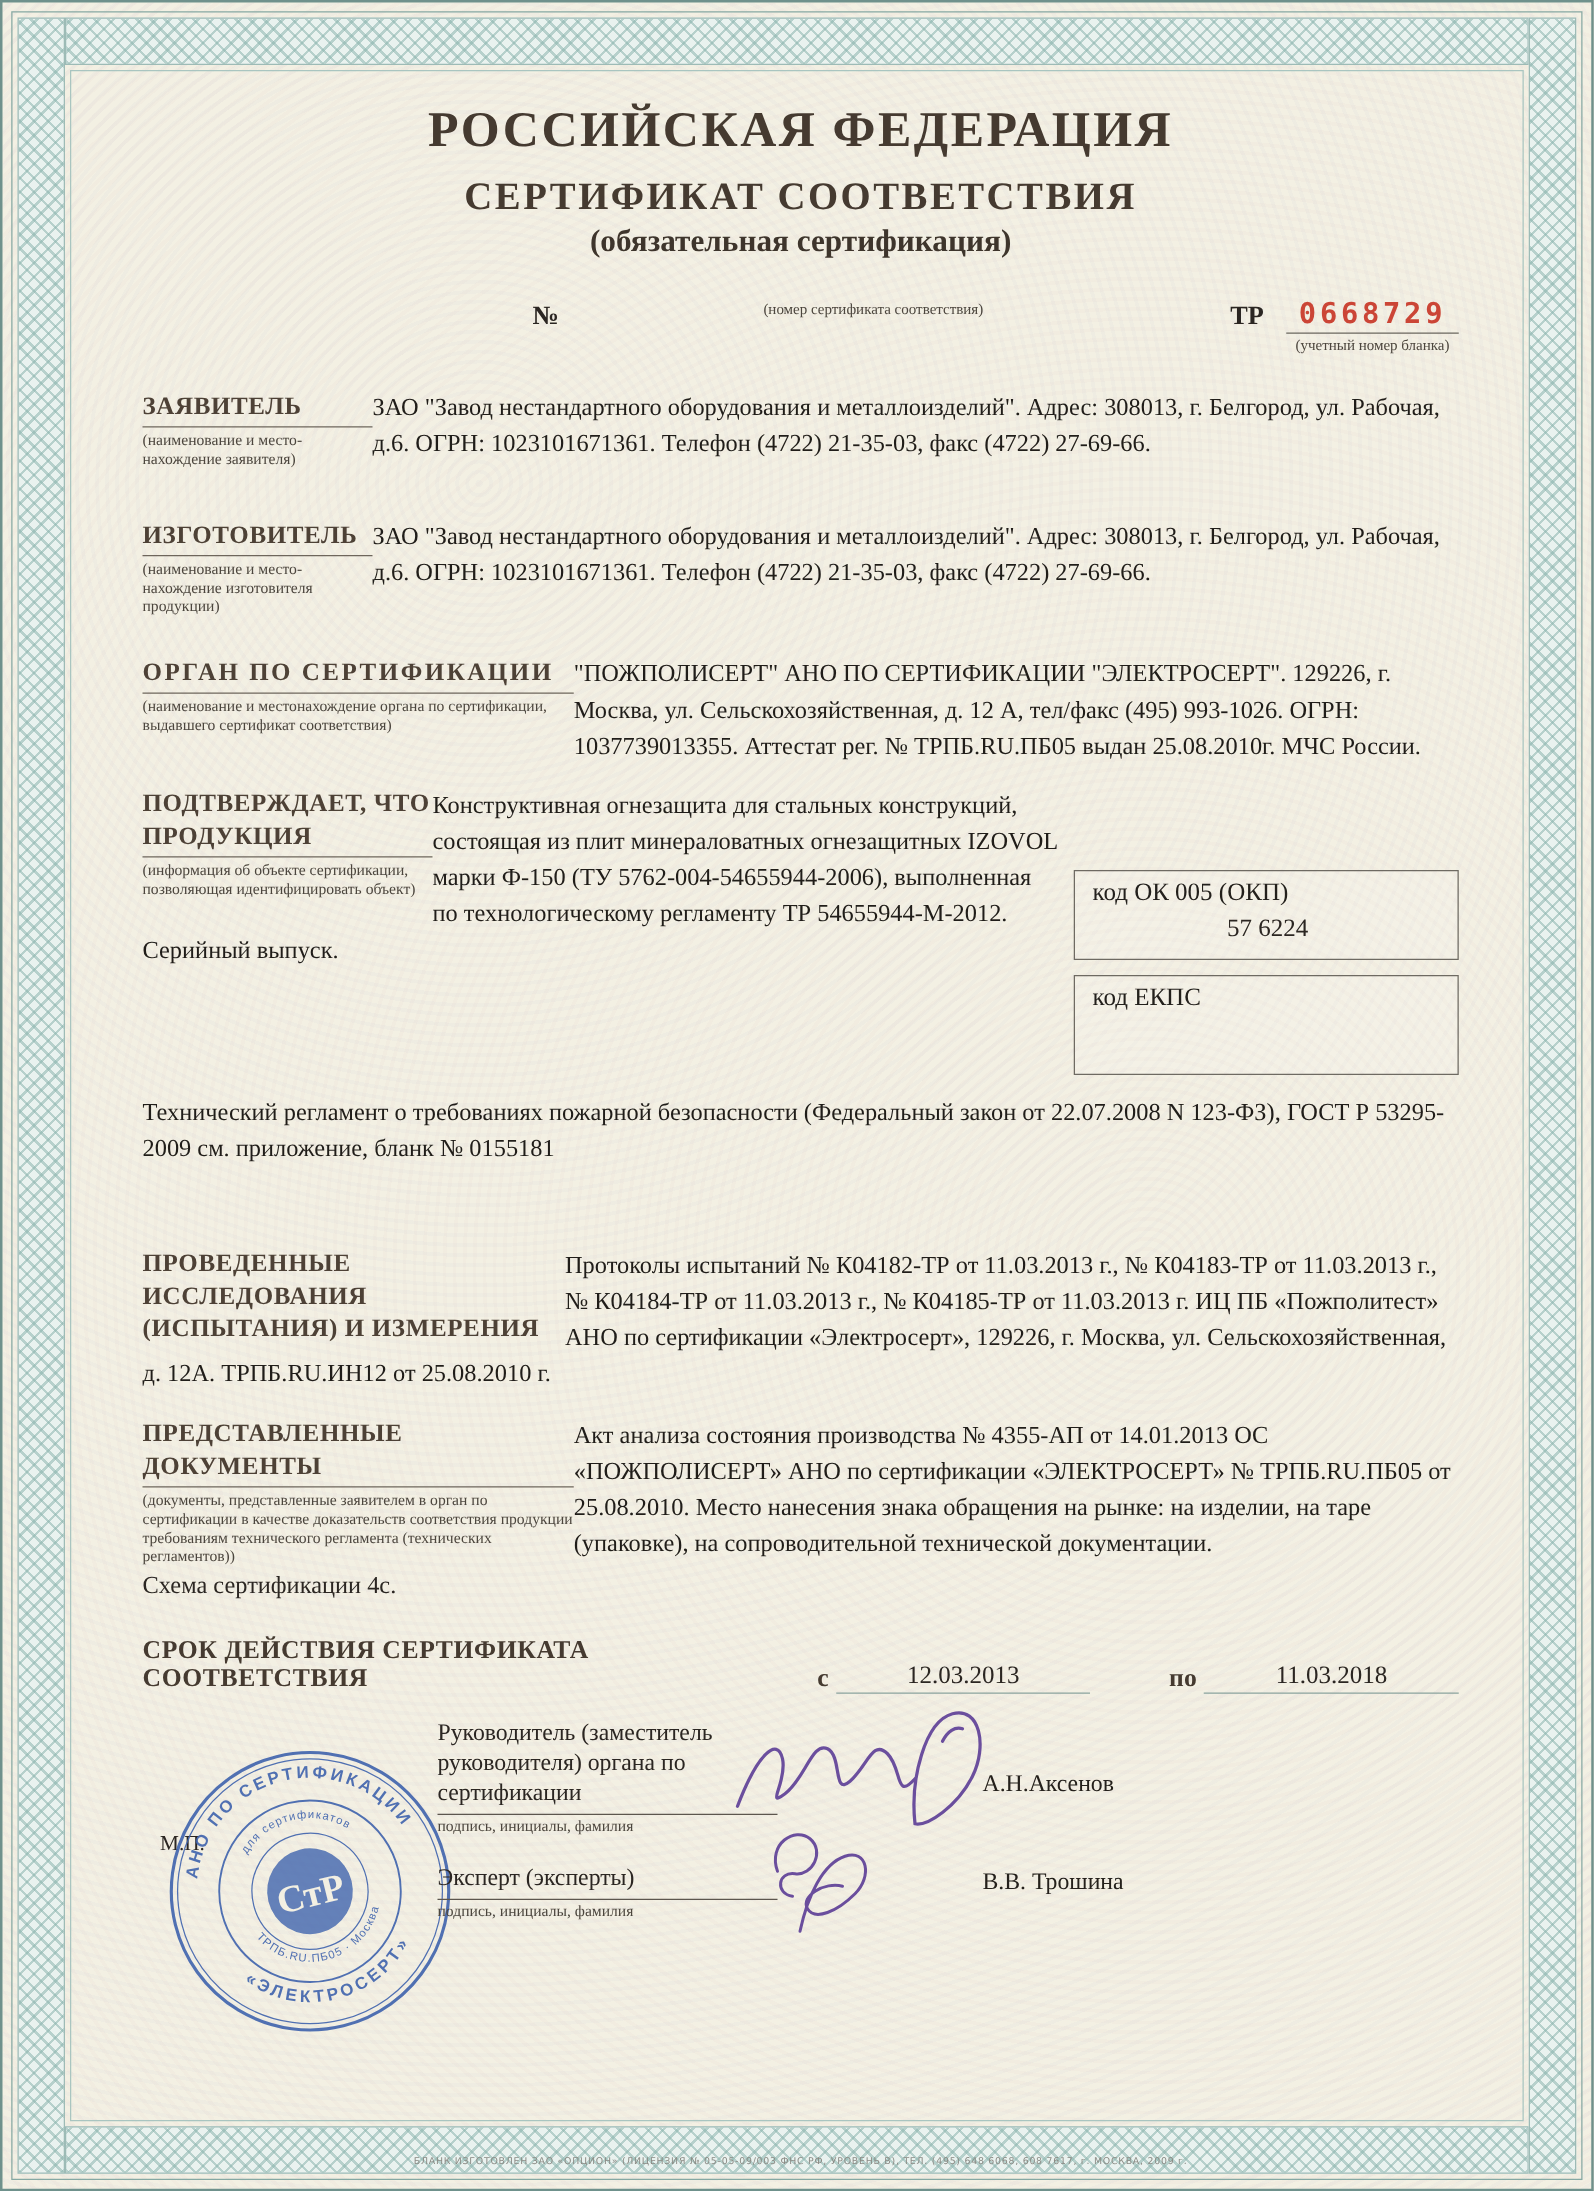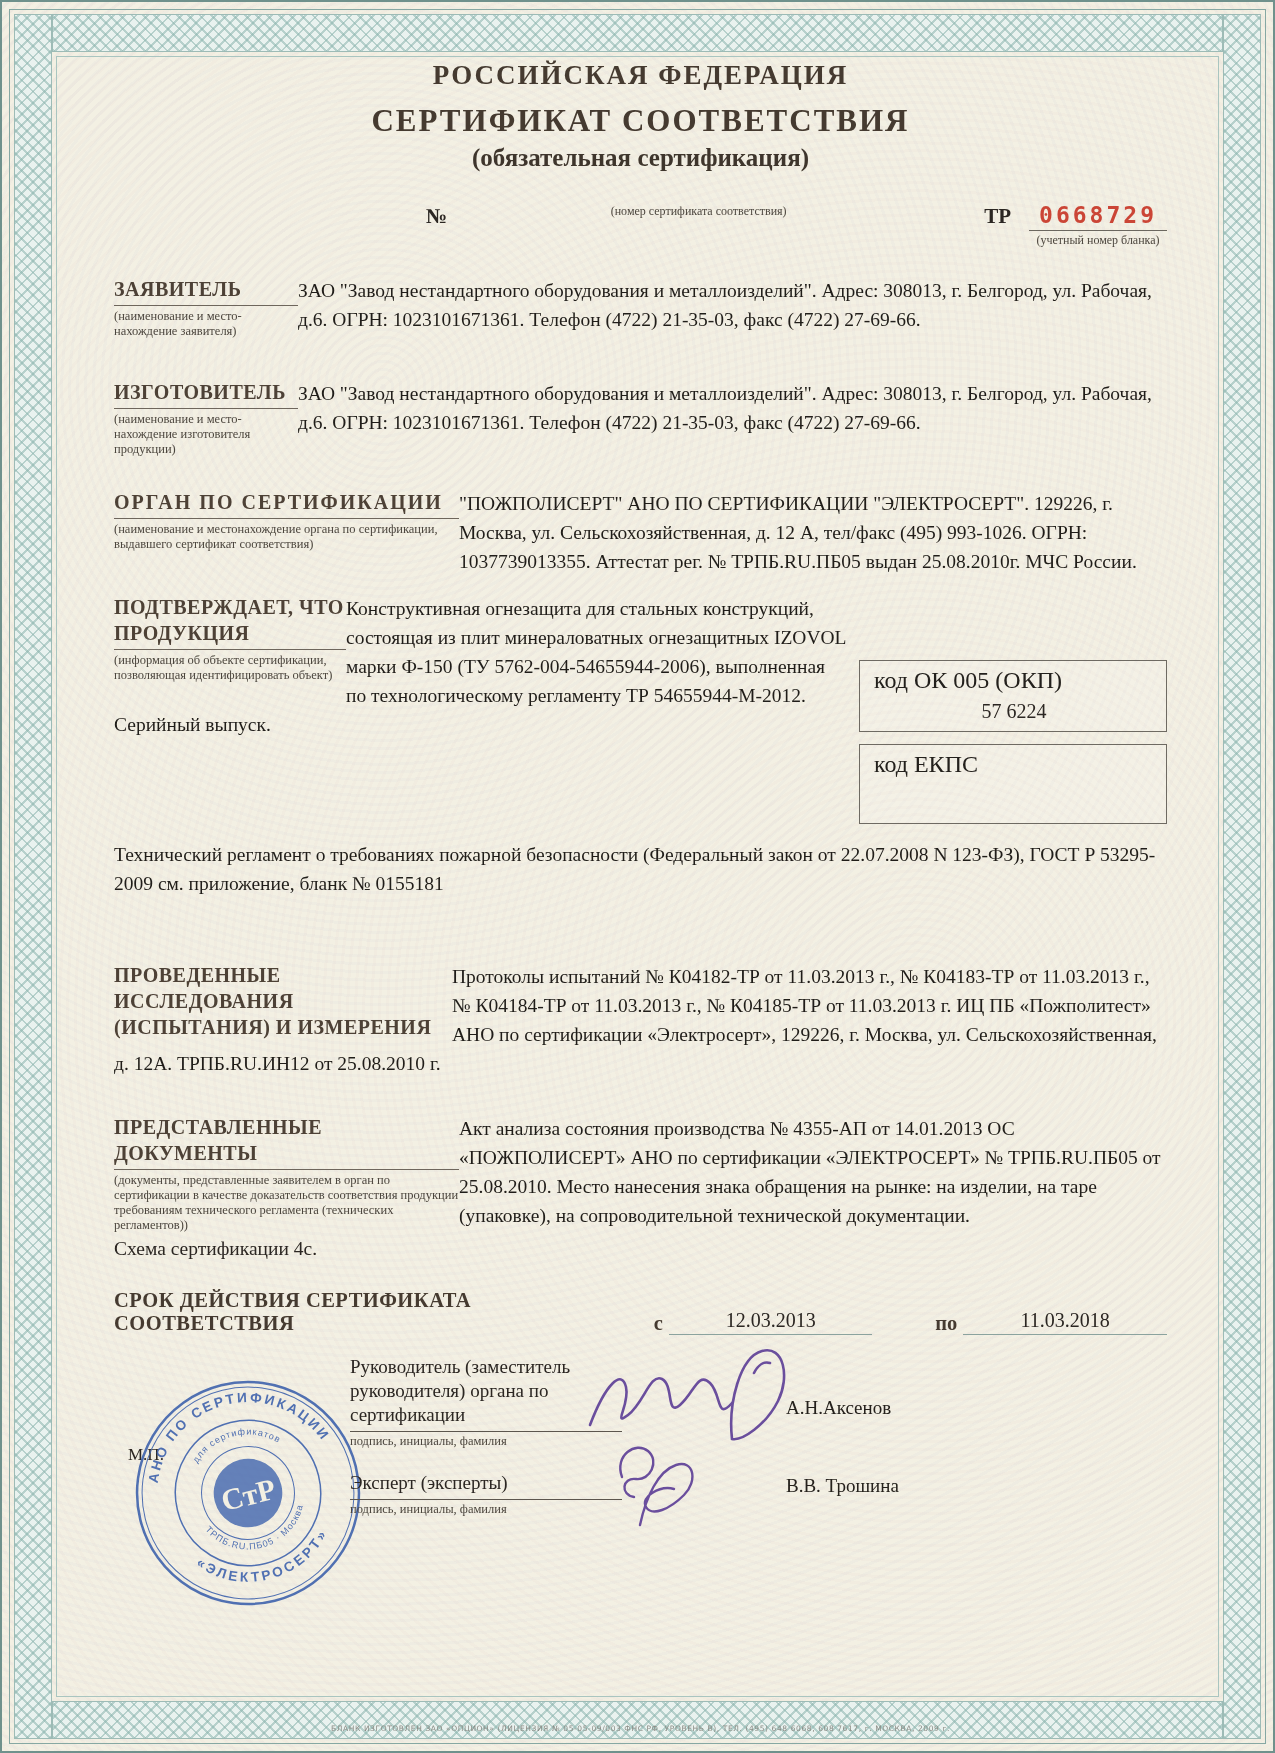--- a/index.html
+++ b/index.html
@@ -24,21 +24,21 @@
       #e9f2ef;
       border:1px solid #9dbbb6; }
   .band-left  { top:12px; bottom:12px; left:12px;  width:38px; }
   .band-right { top:12px; bottom:12px; right:12px; width:38px; }
   .band-top    { top:12px;    left:50px; right:50px; height:38px; }
   .band-bottom { bottom:12px; left:50px; right:50px; height:38px; }
   .inner-line { position:absolute; inset:54px; border:1px solid #a9c5c0; pointer-events:none; }
 
   .content { position:absolute; top:58px; left:112px; right:106px; bottom:58px; }
 
-  .t-country { text-align:center; margin-top:0; font-size:27px; font-weight:bold;
+  .t-country { text-align:center; margin-top:20px; font-size:40px; font-weight:bold;
                letter-spacing:2px; color:#453a30; }
   .t-title   { text-align:center; margin-top:12px; font-size:31px; font-weight:bold;
                letter-spacing:2px; color:#453a30; }
   .t-sub     { text-align:center; margin-top:5px;  font-size:25px; font-weight:bold; color:#3e352c; }
 
   .numrow { display:flex; align-items:flex-start; margin-top:30px; margin-left:312px; }
   .numrow .no-sign { font-size:21px; font-weight:bold; margin-right:26px; margin-top:2px; }
   .field { display:flex; flex-direction:column; }
   .field .val { text-align:center; font-size:21px; padding:0 10px 2px 10px;
                 border-bottom:1.5px solid #4d4a45; }
@@ -61,35 +61,35 @@
   .sec-applicant .lab { width:184px; }
   .sec-manufacturer { margin-top:40px; }
   .sec-manufacturer .lab { width:184px; }
   .sec-certbody     { margin-top:32px; }
   .sec-certbody .lab { width:345px; }
   .sec-certbody .lab .l1 { letter-spacing:2px; }
 
   .prodzone { margin-top:18px; }
   .codes { float:right; width:308px; margin-left:12px; }
   .codebox { border:1px solid #6e6a62; padding:6px 12px 8px 14px; background:rgba(255,255,255,0.12); }
-  .codebox .clab { font-size:24px; color:#23201c; }
+  .codebox .clab { font-size:20px; color:#23201c; }
   .codebox .cval { text-align:center; font-size:20px; margin-top:6px; }
   .cb1 { margin-top:66px; min-height:72px; }
   .cb2 { margin-top:12px; min-height:80px; }
   .cb3 { margin-top:12px; min-height:78px; }
 
   .sec-product .lab { width:232px; }
   .sec-compliance { margin-top:16px; }
   .sec-compliance .lab { width:345px; }
   .sec-compliance .lab .l1 { line-height:27px; }
 
   .sec-research { margin-top:64px; clear:both; }
   .sec-research .lab { width:338px; }
 
-  .sec-documents { margin-top:36px; }
+  .sec-documents { margin-top:20px; }
   .sec-documents .lab { width:345px; }
   .scheme { font-size:19.5px; line-height:29px; margin-top:4px; }
 
   .validity { margin-top:26px; display:flex; align-items:flex-end; }
   .validity .vlab { font-size:20.5px; font-weight:bold; color:#453a30; letter-spacing:0.5px; }
   .validity .conj { font-size:20.5px; font-weight:bold; color:#453a30; margin:0 6px 0 8px; }
   .vdate { width:208px; text-align:center; font-size:20px;
            border-bottom:1px solid #8ba39e; padding-bottom:2px; }
   .validity .gap { width:56px; }
 

